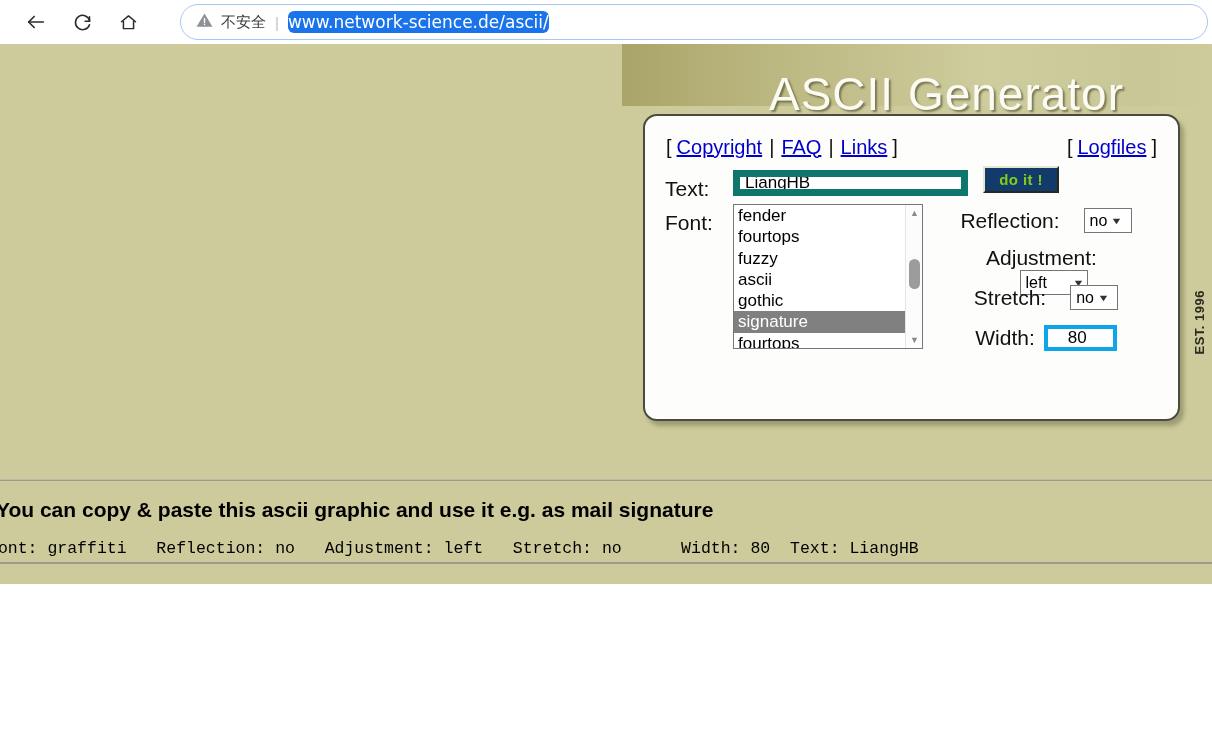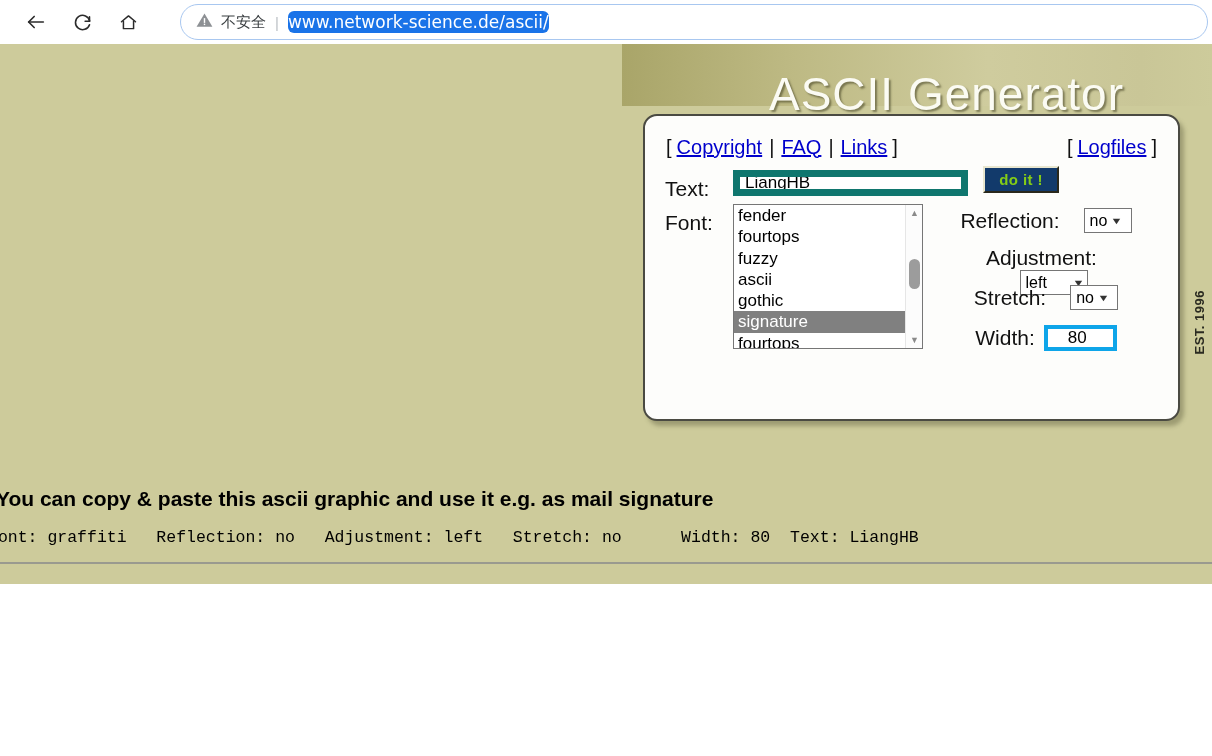--- a/index.html
+++ b/index.html
@@ -254,21 +254,21 @@
   }
 
   
   #divider-top {
     position: absolute; left: 0; top: 435px;
     width: 1212px; height: 2px;
     background: #9a9a8f;
     border-top: 1px solid #b9b9ad;
   }
   #info-strip {
-    position: absolute; left: 0; top: 432px;
+    position: absolute; left: 0; top: 443px;
     width: 1212px; height: 80px;
     background: #cdcb9b;
   }
   #copy-note {
     position: absolute; left: -4px; top: 11px;
     font-size: 21px; font-weight: bold;
     color: #000;
     white-space: nowrap;
     font-family: "Liberation Sans", sans-serif;
   }

